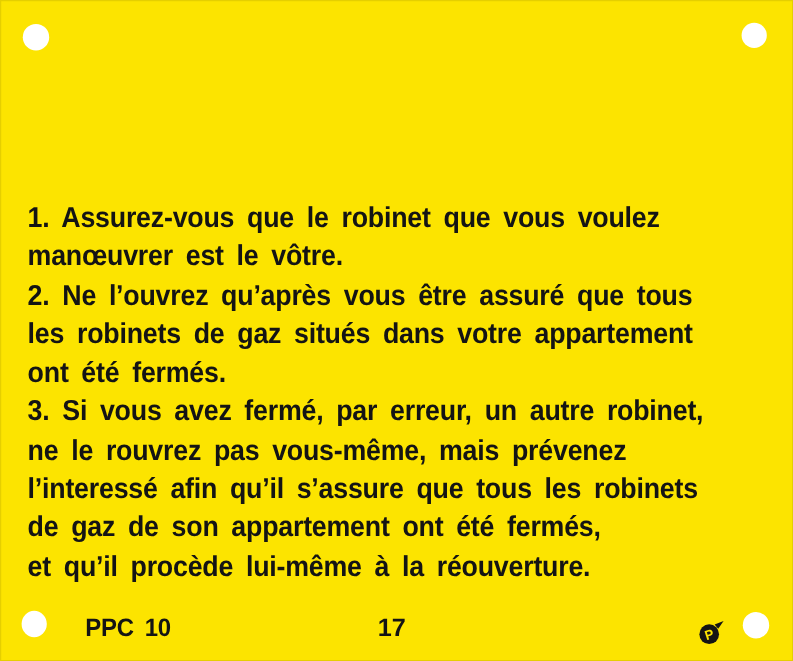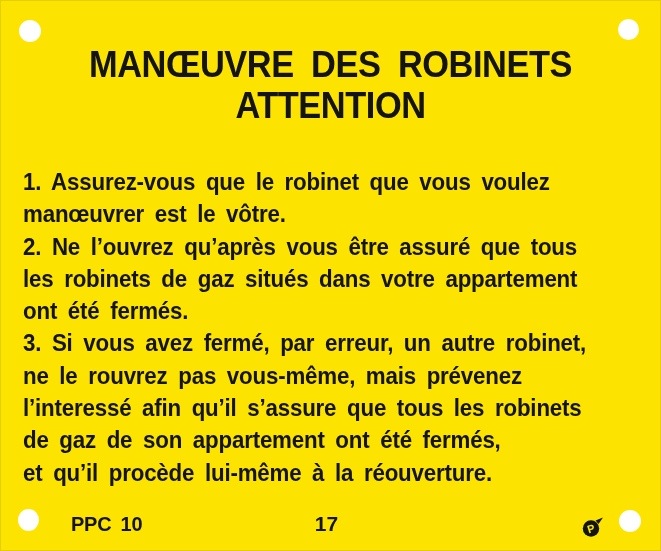--- a/index.html
+++ b/index.html
@@ -107,24 +107,20 @@
 </head>
 <body>
 
 <div class="plate">
 
   <div class="hole tl"></div>
   <div class="hole tr"></div>
   <div class="hole bl"></div>
   <div class="hole br"></div>
 
-  <div class="title">
-    <div class="t-line">MANŒUVRE DES ROBINETS</div>
-    <div class="t-line">ATTENTION</div>
-  </div>
 
   <div class="body-text">
     <div class="b-line">1. Assurez-vous que le robinet que vous voulez</div>
     <div class="b-line">manœuvrer est le vôtre.</div>
     <div class="b-line">2. Ne l’ouvrez qu’après vous être assuré que tous</div>
     <div class="b-line">les robinets de gaz situés dans votre appartement</div>
     <div class="b-line">ont été fermés.</div>
     <div class="b-line">3. Si vous avez fermé, par erreur, un autre robinet,</div>
     <div class="b-line">ne le rouvrez pas vous-même, mais prévenez</div>
     <div class="b-line">l’interessé afin qu’il s’assure que tous les robinets</div>

